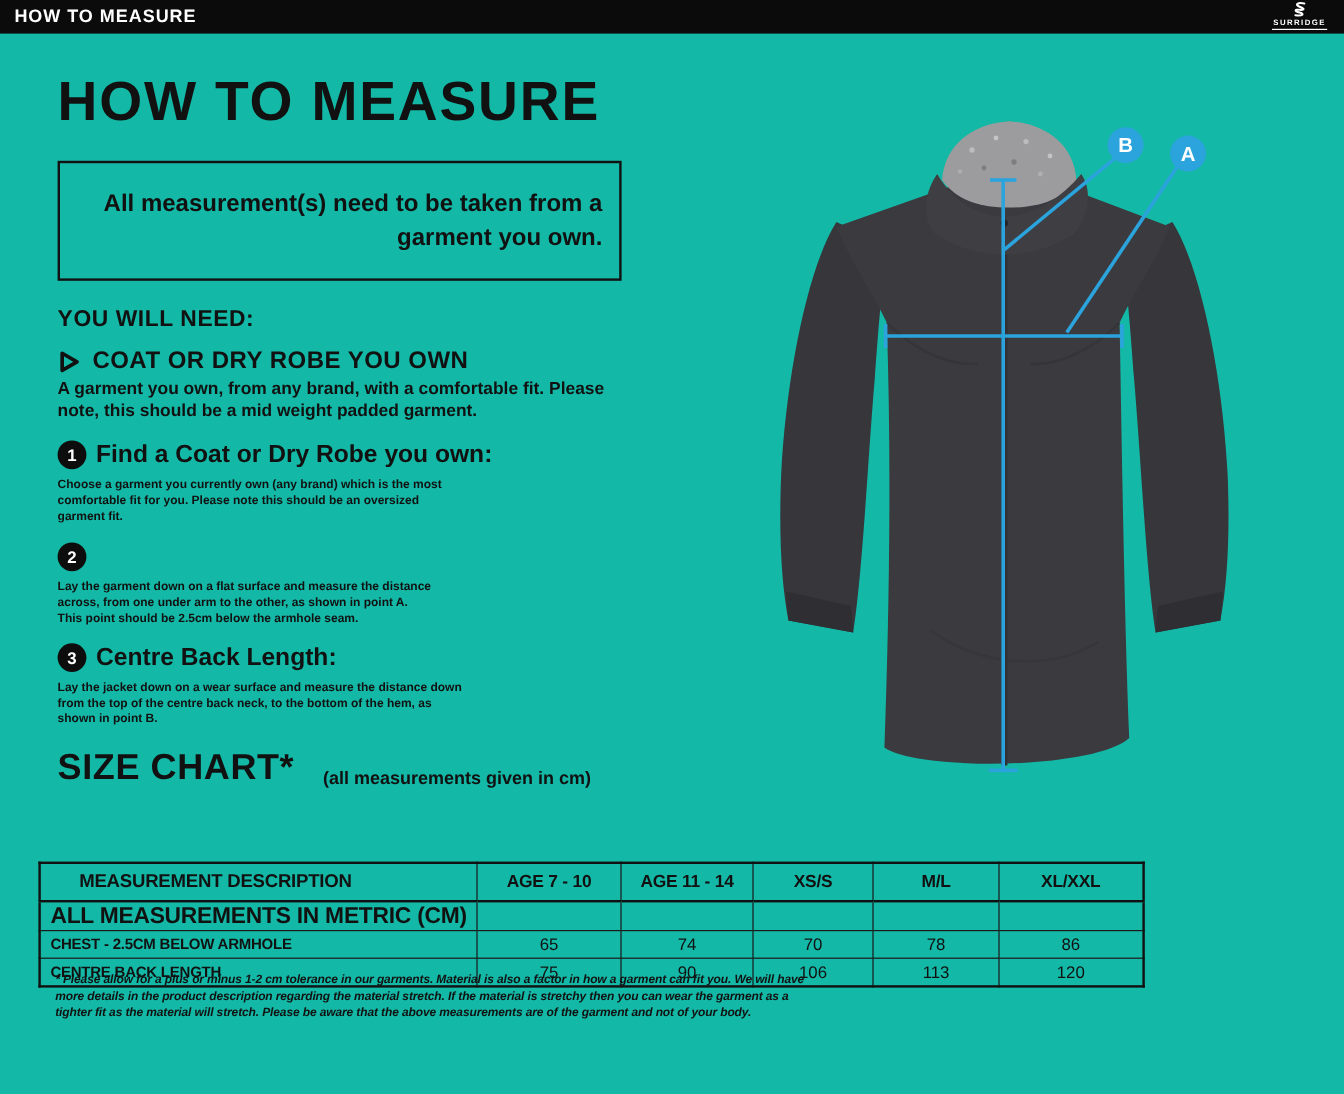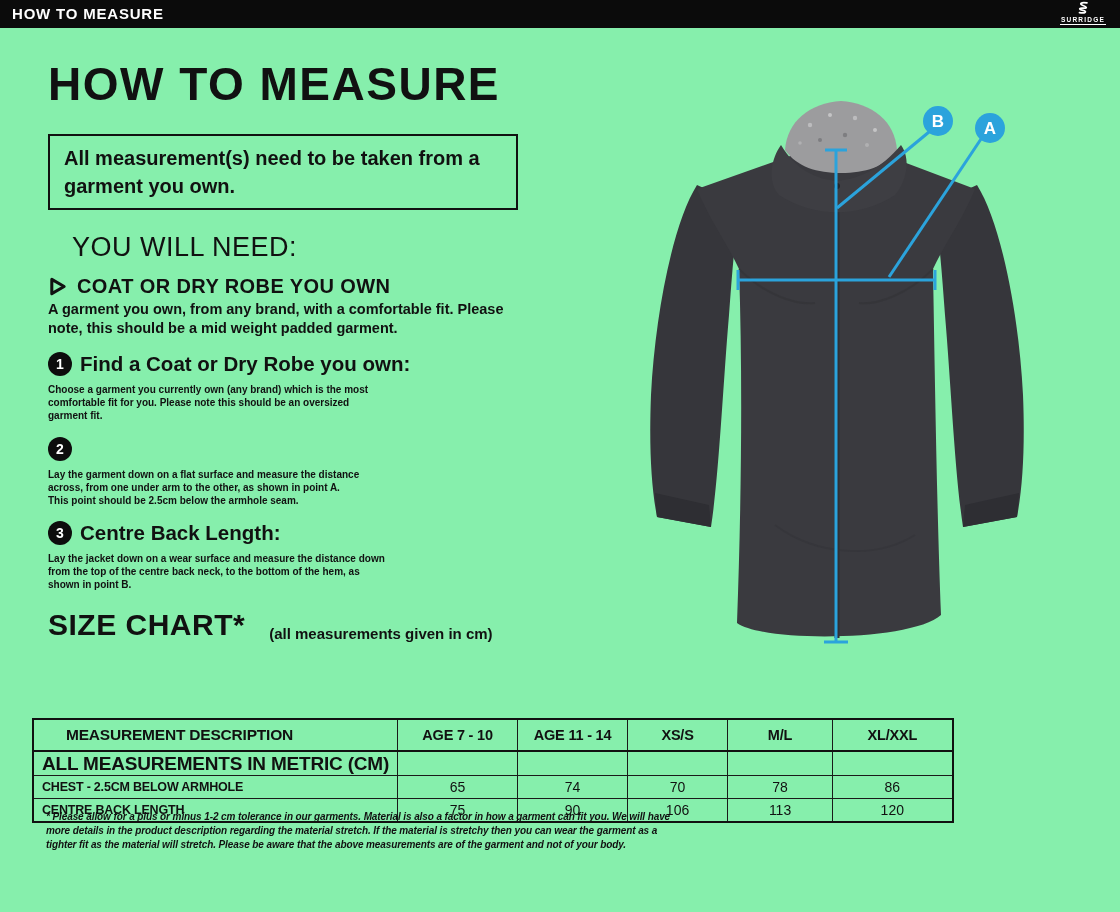--- a/index.html
+++ b/index.html
@@ -1,32 +1,32 @@
 <!DOCTYPE html>
 <html><head>
 <meta charset="utf-8">
 <style>
   html,body{margin:0;padding:0;background:#ffffff;}
   .page{
-    position:relative;width:1120px;height:912px;background:#86efac;overflow:hidden;
+    position:relative;width:1120px;height:912px;background:#14b8a6;overflow:hidden;
     font-family:"Liberation Sans","DejaVu Sans",sans-serif;color:#111;
   }
   
   .topbar{position:absolute;left:0;top:0;width:1120px;height:28px;background:#0b0b0b;}
   .topbar-title{position:absolute;left:12px;top:5px;color:#fff;font-size:15px;font-weight:800;letter-spacing:.8px;}
   .logo{position:absolute;right:14px;top:1px;display:flex;flex-direction:column;align-items:center;}
   .logo-s{width:14px;height:14px;}
   .logo-word{color:#fff;font-size:6.5px;font-weight:700;letter-spacing:1.2px;margin-top:1px;}
   .logo-rule{width:46px;height:1px;background:#ffffff;margin-top:1px;}
   
   .leftcol{position:absolute;left:48px;top:60px;width:585px;}
   .h1{font-size:46px;font-weight:900;letter-spacing:1.5px;line-height:1.05;margin:0;}
-  .notice-box{border:2.5px solid #111;width:438px;margin-top:26px;padding:8px 14px;
-    font-size:20px;font-weight:800;line-height:1.4;}
-  .need-heading{font-size:27px;font-weight:400;letter-spacing:.5px;margin-top:22px;margin-left:24px;}
+  .notice-box{border:2.5px solid #111;width:438px;margin-top:26px;padding:20px 14px;
+    font-size:20px;font-weight:800;line-height:1.4;text-align:right;}
+  .need-heading{font-size:19px;font-weight:700;letter-spacing:.5px;margin-top:22px;}
   .need-item{margin-top:12px;}
   .need-title-row{display:flex;align-items:center;gap:10px;}
   .tri{width:19px;height:19px;flex:0 0 auto;}
   .need-title{font-size:20px;font-weight:800;letter-spacing:.4px;}
   .need-desc{font-size:14.5px;font-weight:700;line-height:1.3;margin-top:2px;white-space:pre-line;}
   .step{margin-top:14px;}
   .step-title-row{display:flex;align-items:center;gap:8px;}
   .badge{width:24px;height:24px;border-radius:50%;background:#0d0d0d;color:#fff;
     display:flex;align-items:center;justify-content:center;font-size:14px;font-weight:800;flex:0 0 auto;}
   .step-title{font-size:20.5px;font-weight:800;}

